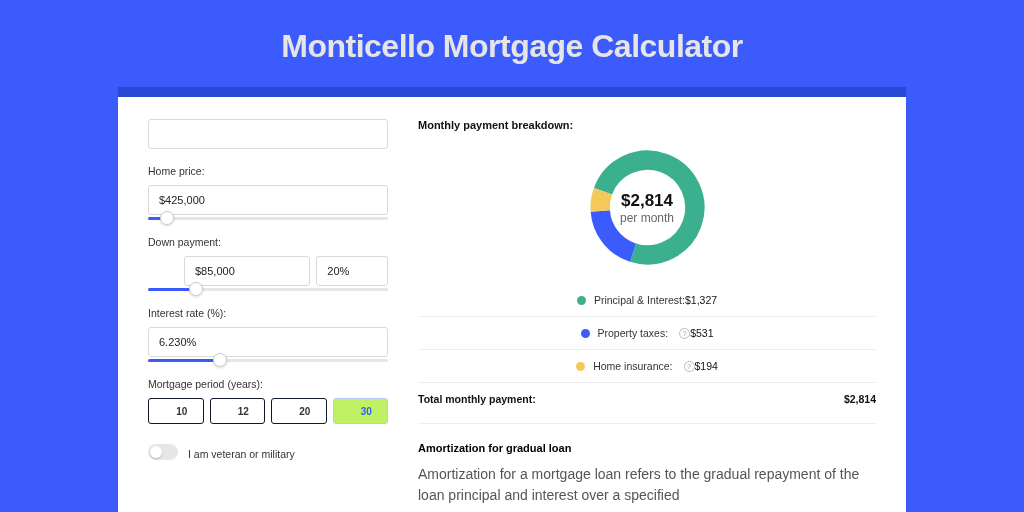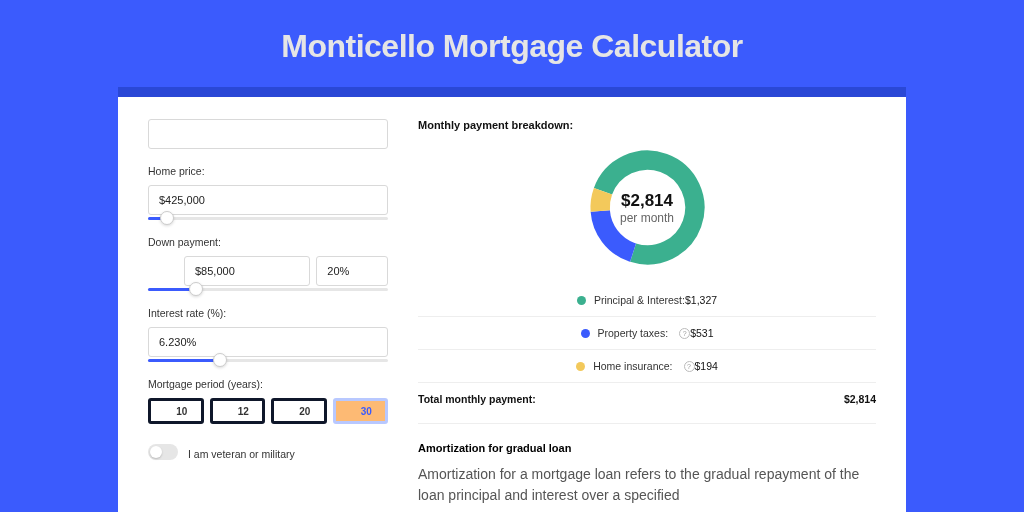--- a/index.html
+++ b/index.html
@@ -12,22 +12,22 @@
   .label { font-size: 10.5px; color: #333; margin-bottom: 8px; display: block; }
   .input { width: 100%; height: 30px; border: 1px solid #d9d9d9; border-radius: 3px; padding: 0 10px; font-size: 11px; color: #222; background: #fff; }
   .slider-track { position: relative; height: 3px; background: #e6e6e6; margin-top: 2px; border-radius: 2px; }
   .slider-fill { position: absolute; height: 3px; background: #3b5bfd; left: 0; top: 0; border-radius: 2px; }
   .slider-thumb { position: absolute; width: 14px; height: 14px; background: #fff; border: 1px solid #ccc; border-radius: 50%; top: -6px; transform: translateX(-50%); box-shadow: 0 1px 3px rgba(0,0,0,0.15); }
   .group { margin-bottom: 16px; }
   .dp-row { display: flex; gap: 6px; margin-left: 36px; }
   .dp-row .input:first-child { flex: 2.1; }
   .dp-row .input:last-child { flex: 1; }
   .terms { display: flex; gap: 6px; }
-  .term-btn { flex: 1; height: 26px; border: 3px solid #0f172a; border-radius: 3px; background: #fff; font-size: 10px; font-weight: 600; color: #333; display: flex; align-items: center; justify-content: center; cursor: pointer; padding-left: 12px; }
-  .term-btn.active { background: #fdba74; color: #3b5bfd; border-color: #b8c8ff; }
+  .term-btn { flex: 1; height: 26px; border: 1px solid #0f172a; border-radius: 3px; background: #fff; font-size: 10px; font-weight: 600; color: #333; display: flex; align-items: center; justify-content: center; cursor: pointer; padding-left: 12px; }
+  .term-btn.active { background: #bef264; color: #3b5bfd; border-color: #b8c8ff; }
   .toggle-row { display: flex; align-items: flex-end; gap: 10px; margin-top: 20px; }
   .toggle { width: 30px; height: 16px; background: #e6e6e6; border-radius: 10px; position: relative; }
   .toggle-knob { width: 12px; height: 12px; background: #fff; border-radius: 50%; position: absolute; top: 2px; left: 2px; box-shadow: 0 1px 2px rgba(0,0,0,0.2); }
   .right { flex: 1; }
   .right-title { font-size: 11px; font-weight: 700; color: #111; margin-bottom: 14px; }
   .donut-wrap { text-align: center; margin-bottom: 14px; position: relative; height: 125px; }
   .donut-center { position: absolute; top: 50%; left: 50%; transform: translate(-50%,-50%); }
   .donut-amount { font-size: 17px; font-weight: 800; color: #111; }
   .donut-sub { font-size: 12px; color: #666; }
   .legend-row { display: flex; align-items: center; justify-content: center; padding: 10px 0; border-bottom: 1px solid #eee; }

